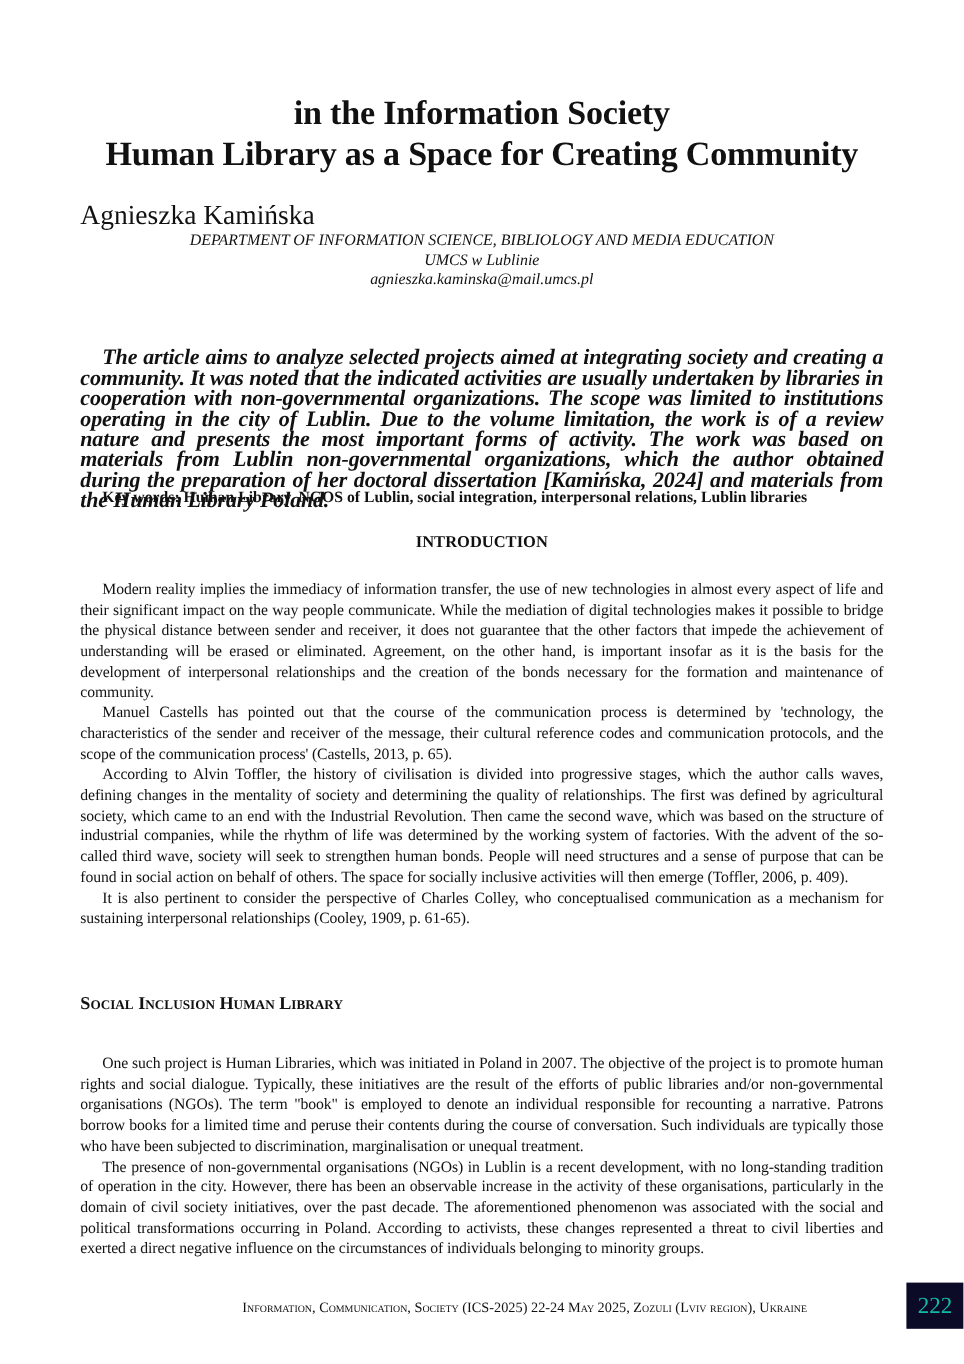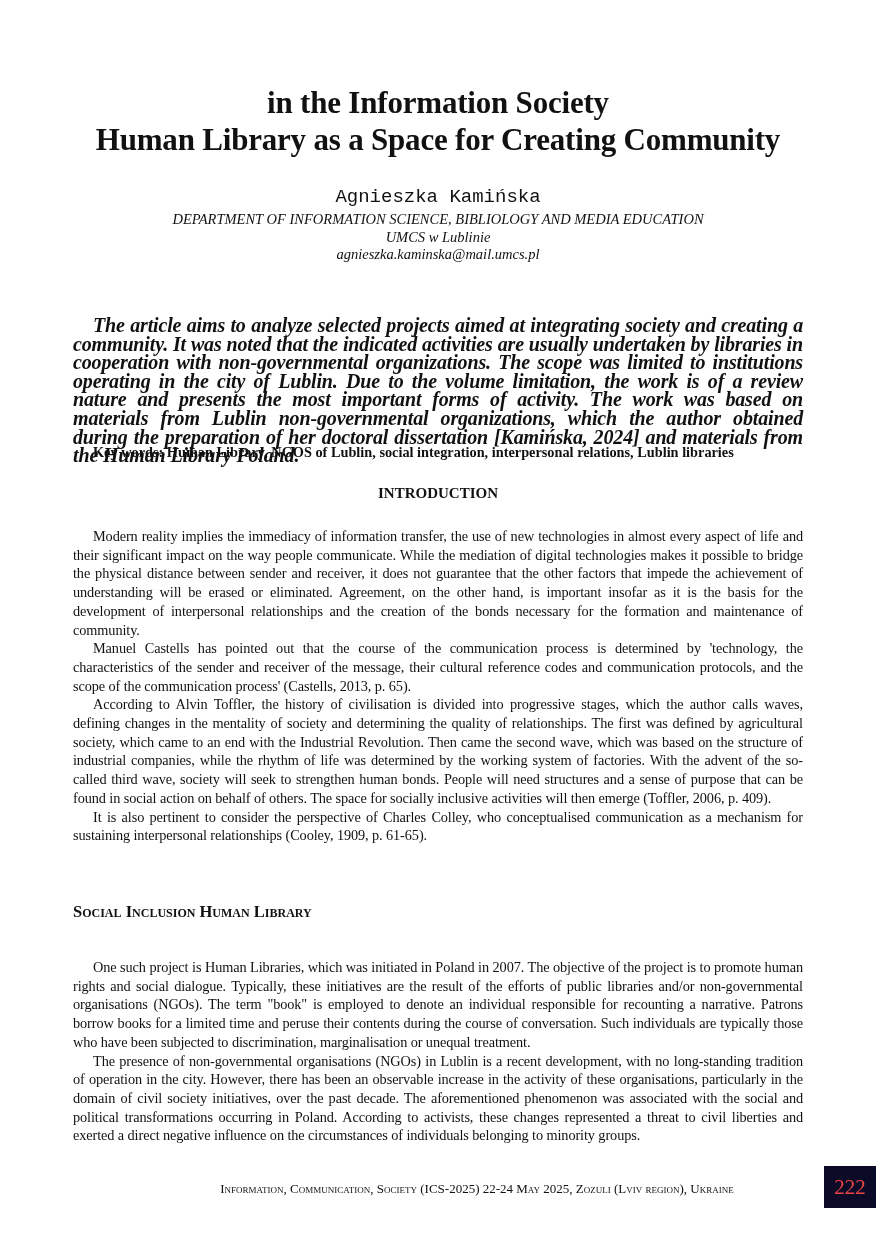--- a/index.html
+++ b/index.html
@@ -7,22 +7,22 @@
       width: 876px; height: 1240px; position: relative; overflow: hidden;
       font-family: "Liberation Serif", serif; color: #111;
     }
     .page { position: absolute; left: 73px; top: 0; width: 730px; }
     .title {
       position: absolute; left: 0; top: 84px; width: 730px;
       text-align: center; font-weight: bold; font-size: 31px; line-height: 37px;
       letter-spacing: -0.2px;
     }
     .author {
-      position: absolute; left: 0; top: 186px; width: 730px; text-align: center;
-      font-size: 19px; line-height: 22px; font-family: Liberation Mono, monospace;
+      position: absolute; left: 0; top: 186px; width: 730px; text-align: left;
+      font-size: 25px; line-height: 22px;
     }
     .affil {
       position: absolute; left: 0; top: 211px; width: 730px; text-align: center;
       font-style: italic; font-size: 14.5px; line-height: 17.5px;
     }
     .abstract {
       position: absolute; left: 0; top: 316px; width: 730px;
       font-weight: bold; font-style: italic; font-size: 20px; line-height: 18.6px;
       text-align: justify; text-indent: 20px; margin: 0; letter-spacing: -0.15px;
     }
@@ -46,21 +46,21 @@
     }
     .intro-block { top: 527px; }
     .social-block { top: 929px; margin-top: 29px; }
     .footer {
       position: absolute; left: 0; top: 1181px; width: 876px; text-align: center;
       font-size: 13px; line-height: 16px; font-variant: small-caps; padding-right: 0; padding-left: 39px;
     }
     .footer span { position: relative; left: 0; }
     .page-num {
       position: absolute; left: 824px; top: 1166px; width: 52px; height: 42px;
-      background: #0c0b27; color: #ef4444; font-size: 21px; line-height: 42px;
+      background: #0c0b27; color: #14b8a6; font-size: 21px; line-height: 42px;
       text-align: center;
     }
   </style>
 </head>
 <body>
 
 <div class="page">
   <div class="title">
     <div>in the Information Society</div>
     <div>Human Library as a Space for Creating Community</div>

